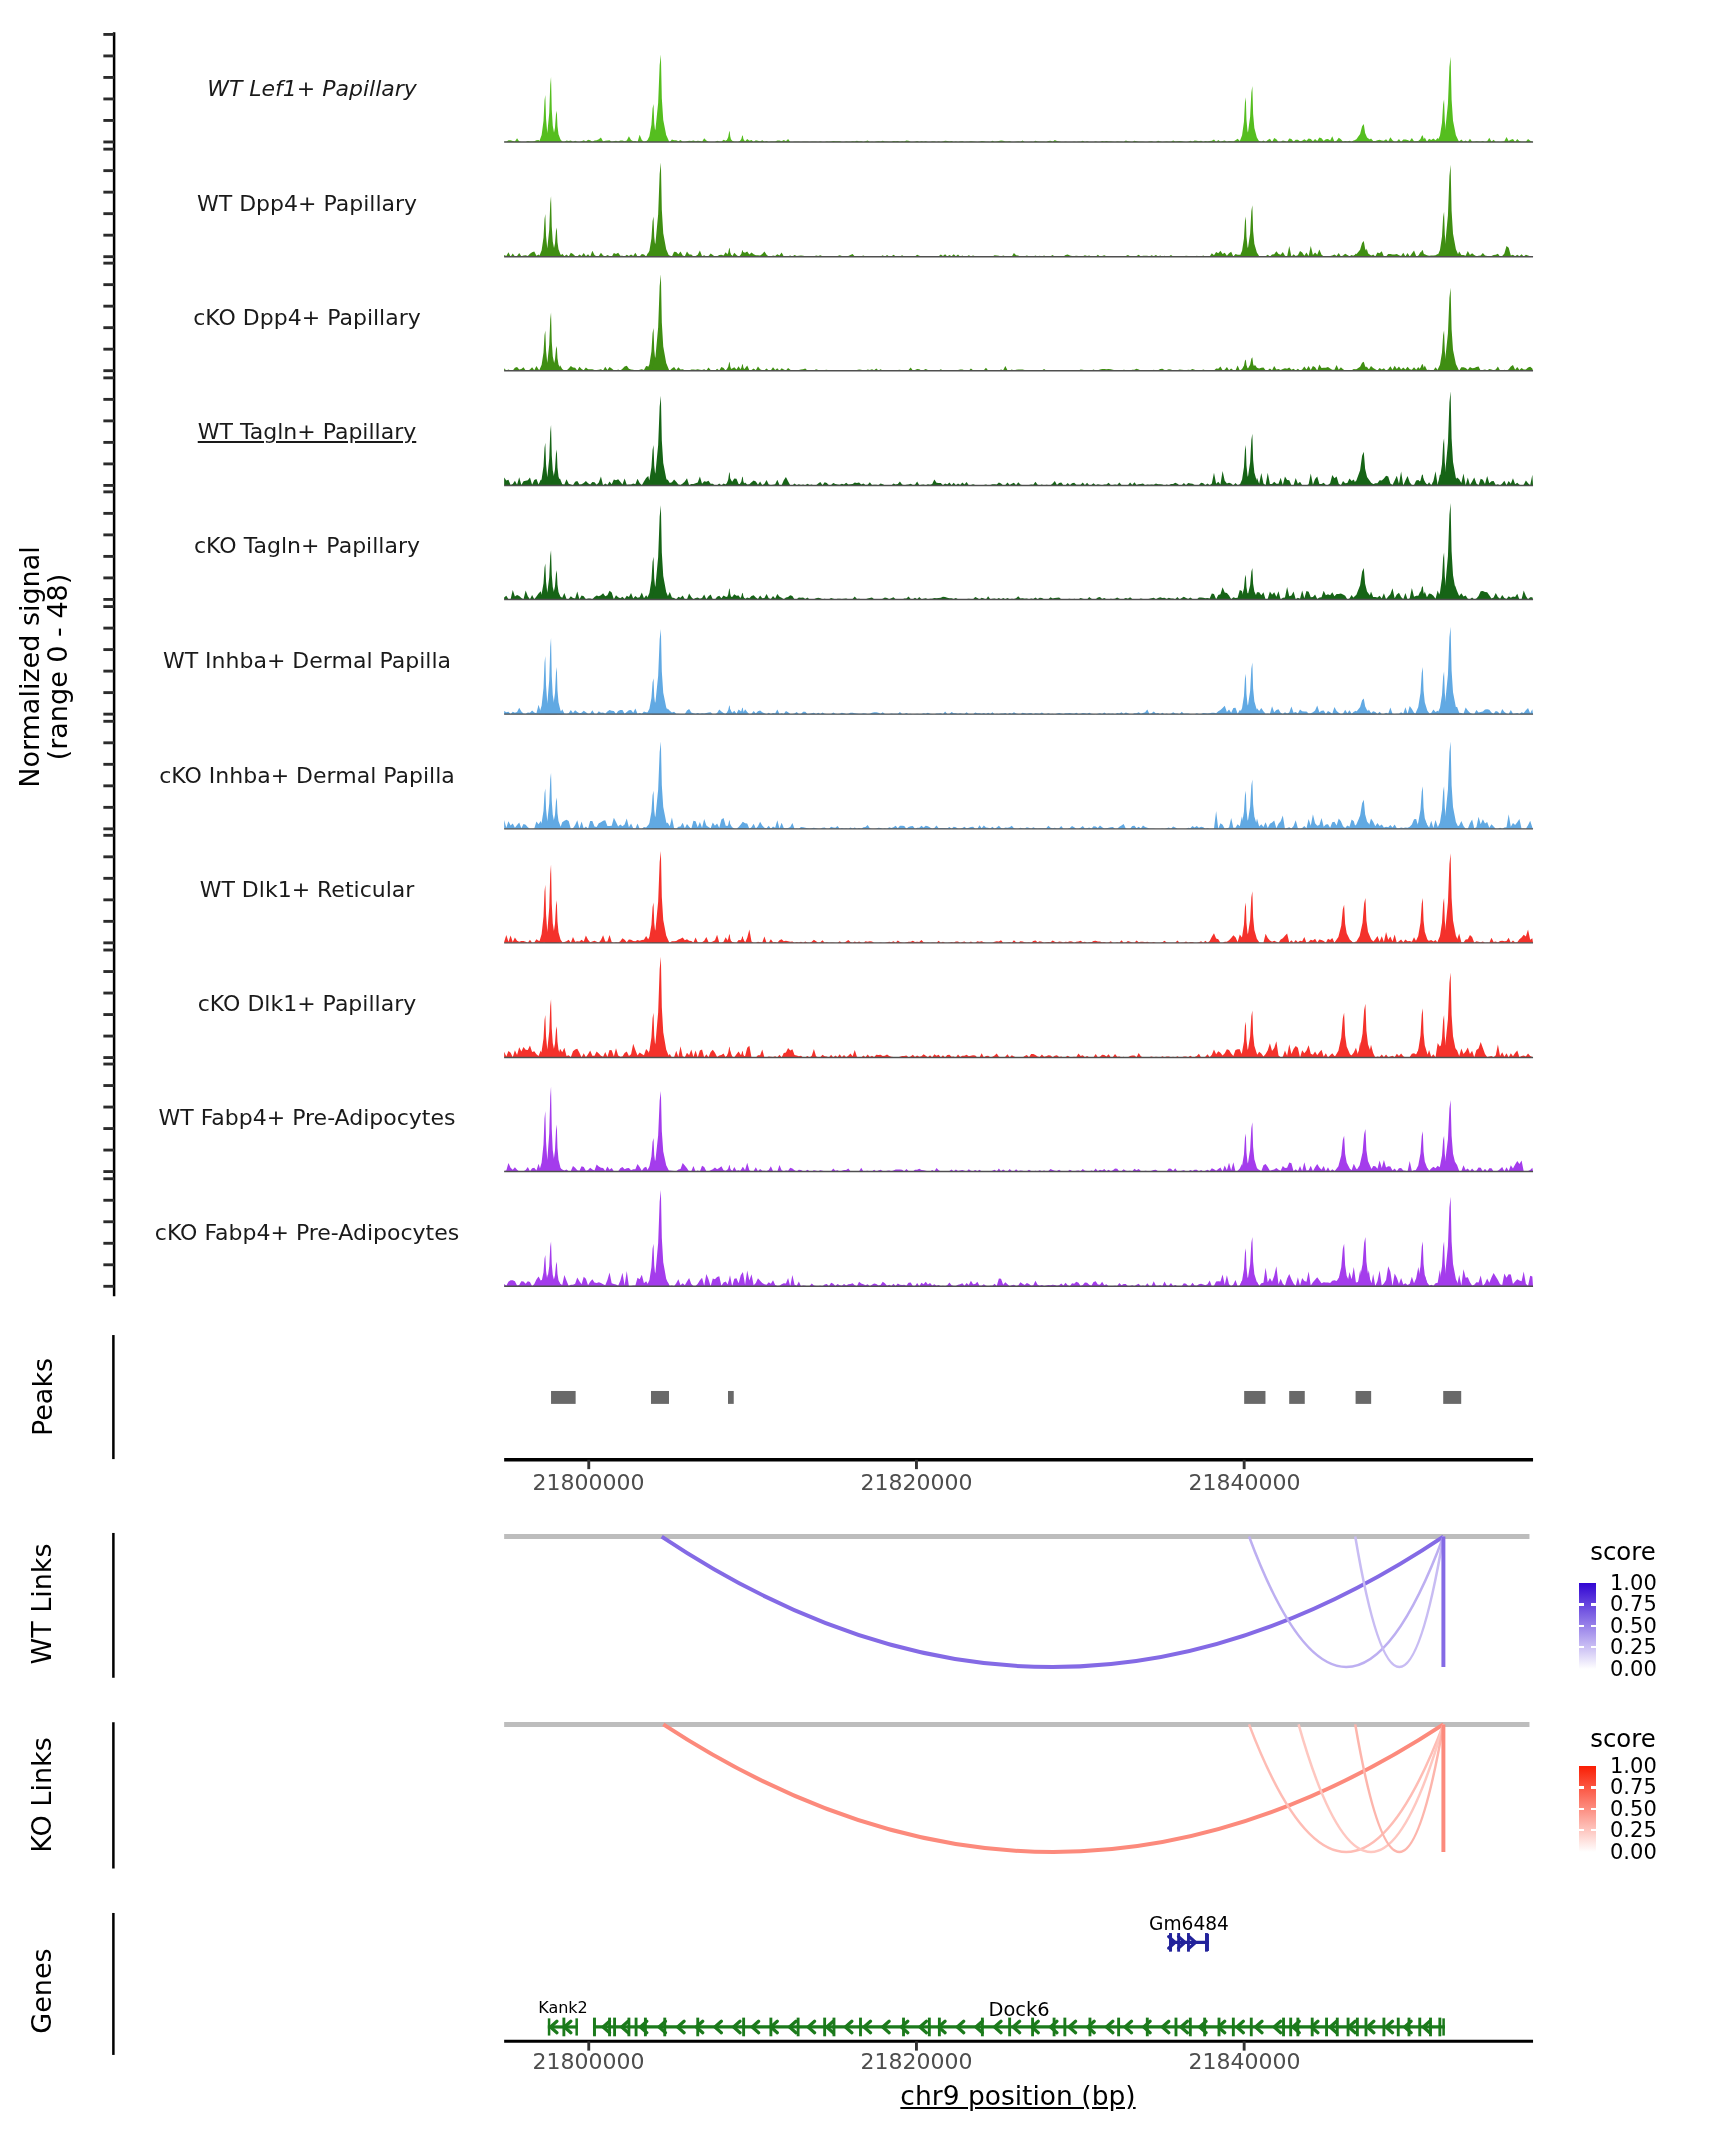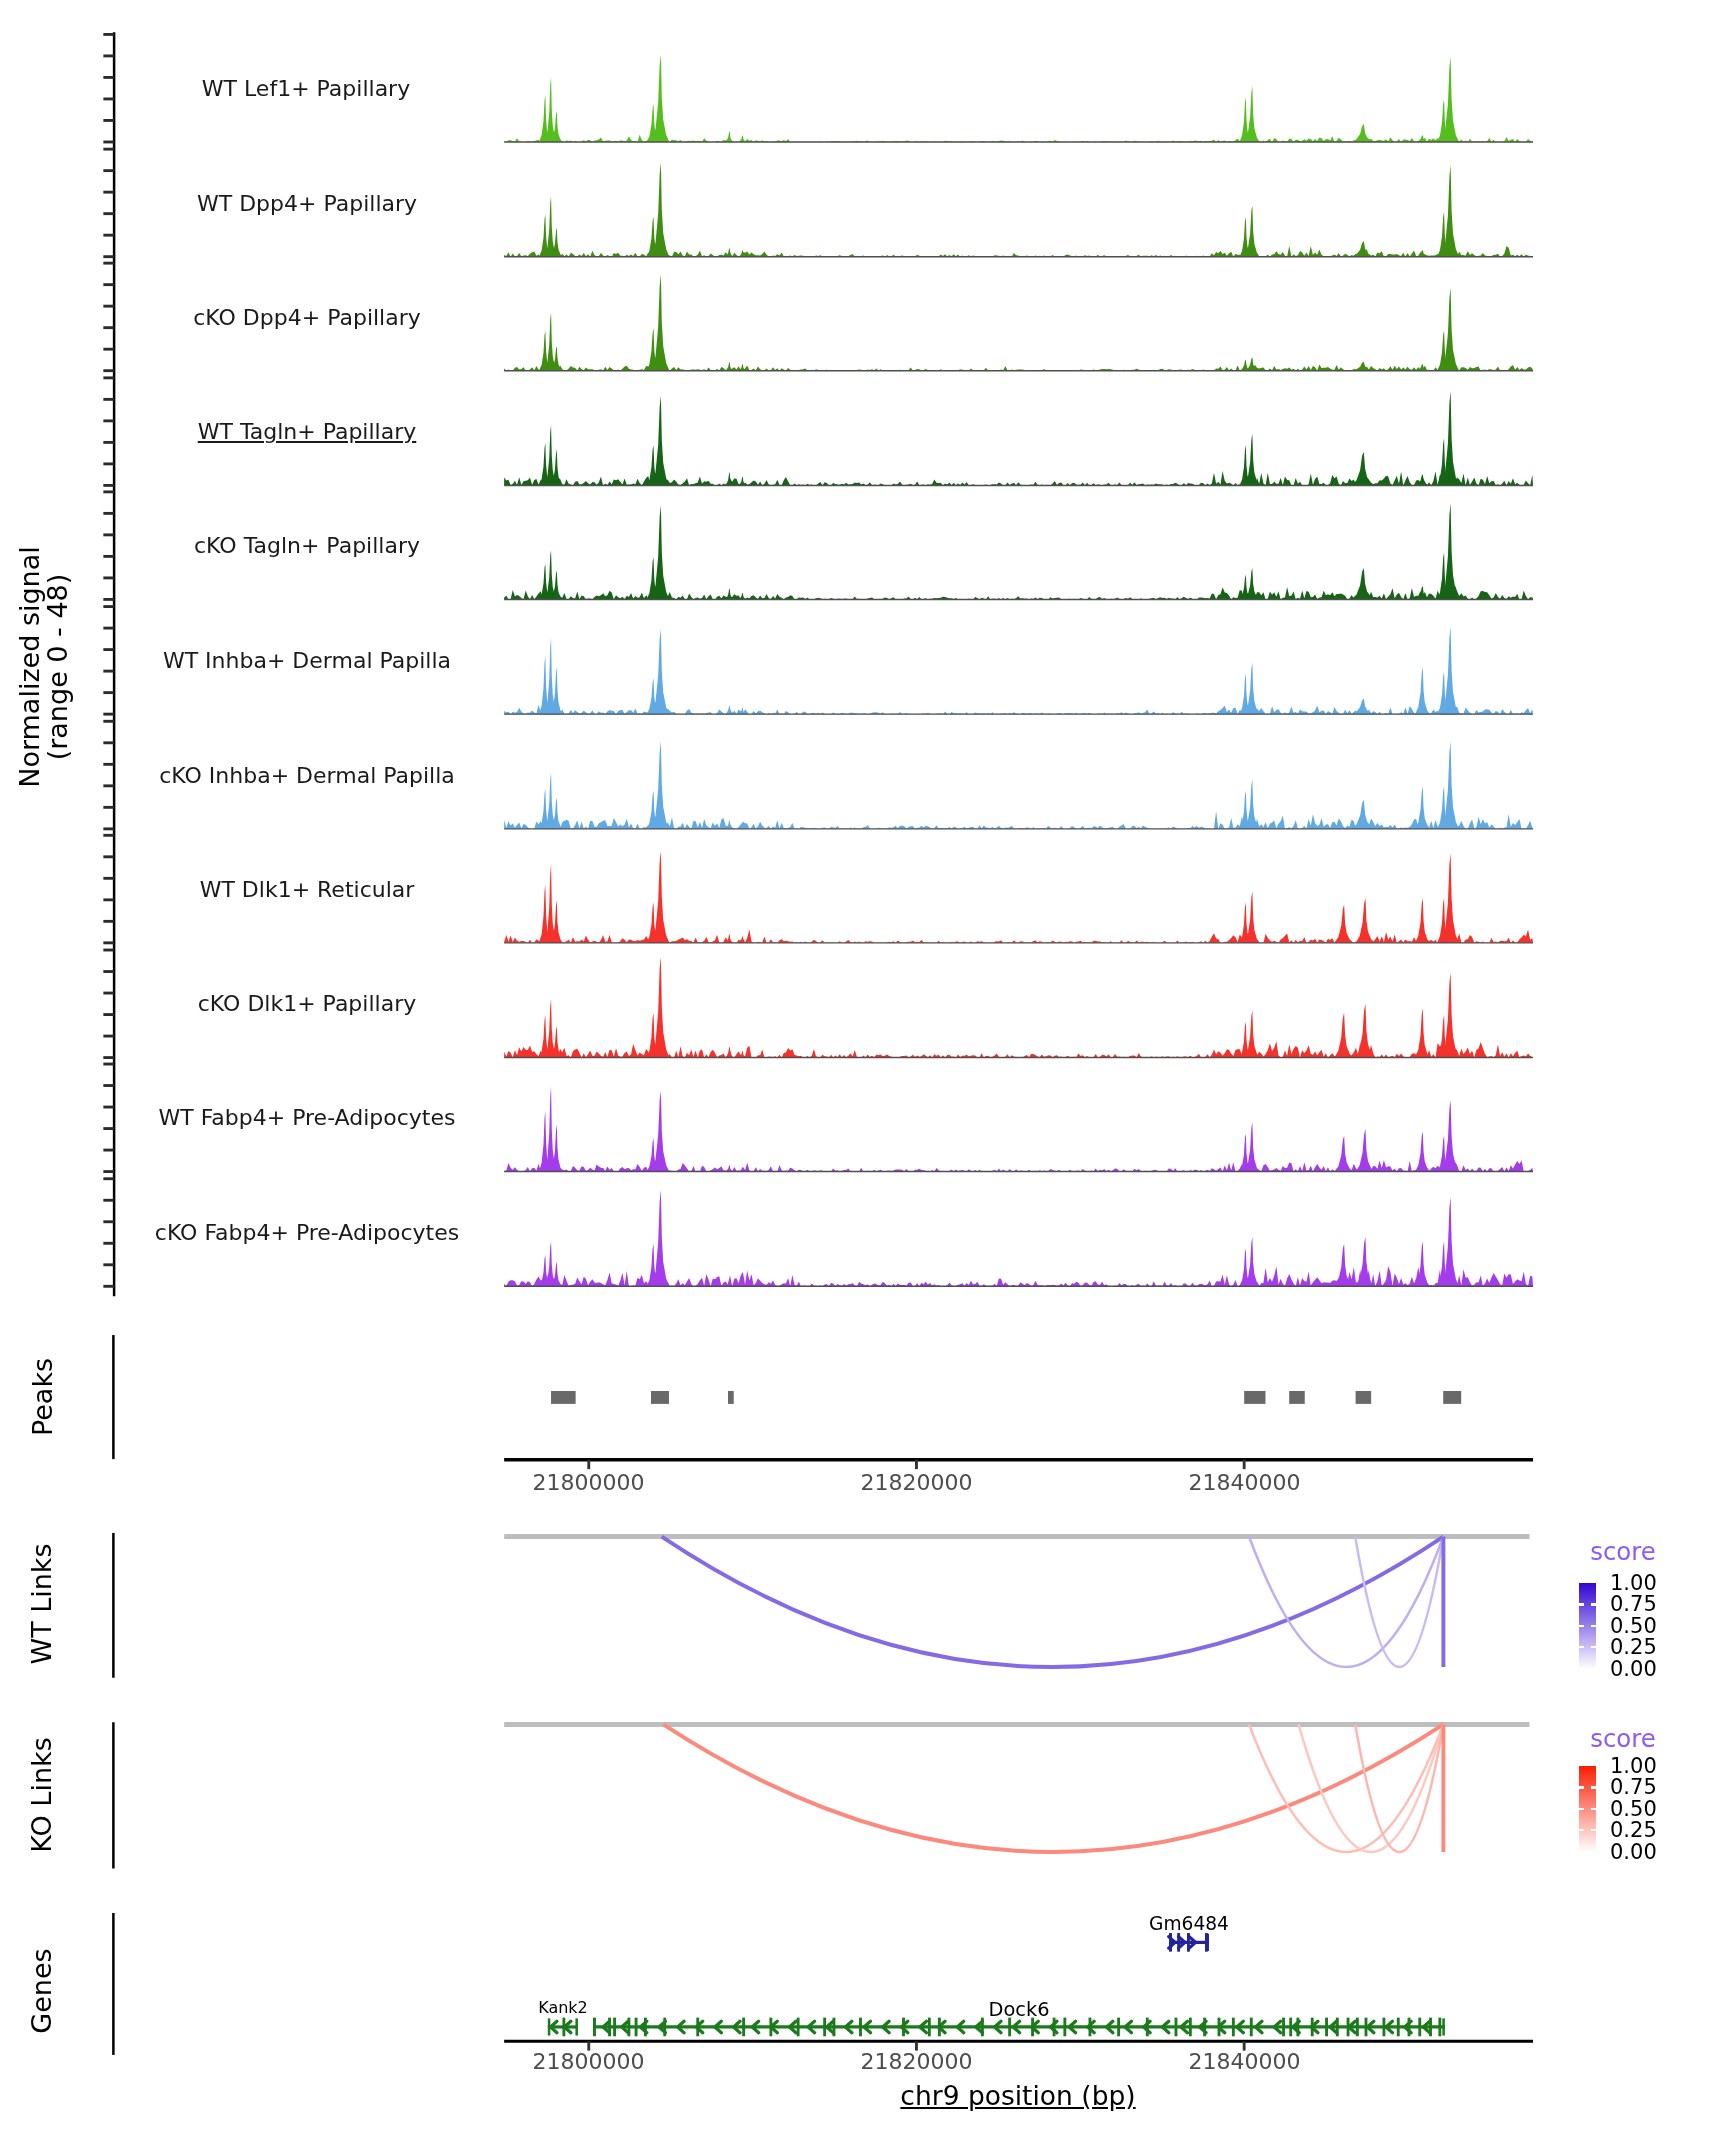--- a/index.html
+++ b/index.html
@@ -1,21 +1,21 @@
 <!DOCTYPE html>
 <html style="font-size:11.5px"><head>
 <meta charset="utf-8">
 <style>
   html,body{margin:0;padding:0;background:#ffffff;}
   #stage{position:relative;width:1721px;height:2151px;background:#ffffff;
          font-family:"DejaVu Sans","Liberation Sans",sans-serif;overflow:hidden;}
   #gfx{position:absolute;left:0;top:0;}
   .vtext{position:absolute;white-space:nowrap;transform:translate(-50%,-50%) rotate(-90deg);
          font-size:27px;color:#000;}
-  .legend-title{position:absolute;transform:translate(-50%,-50%);font-size:24.4px;color:#8b5cf6;white-space:nowrap;}
+  .legend-title{position:absolute;transform:translate(-50%,-50%);font-size:24.4px;color:#000000;white-space:nowrap;}
   .xtitle{position:absolute;transform:translate(-50%,0);font-size:26.5px;color:#000;white-space:nowrap;text-decoration:underline;}
   .track-label{position:absolute;width:444px;text-align:center;font-size:22px;color:#1a1a1a;white-space:nowrap;}
   .tick-label{position:absolute;width:201px;text-align:center;font-size:22px;color:#4d4d4d;white-space:nowrap;}
   .legend-num{position:absolute;font-size:21px;color:#000;transform:translate(0,-50%);white-space:nowrap;}
   .gene-label{position:absolute;text-align:left;transform:translate(-50%,0);color:#000;white-space:nowrap;}
   .legend-bar{position:absolute;width:17px;height:86px;}
   .notch{position:absolute;width:5px;height:2.2px;background:#ffffff;}
 </style>
 </head>
 <body>
@@ -422,21 +422,21 @@
   <div class="legend-bar" id="ko-bar" style="left:1579px;top:1766px;background:linear-gradient(to bottom,#FA1E04,#ffffff);">
       <div class="notch" style="left: 0px; top: 20.4px;"></div>
       <div class="notch" style="left: 12.2px; top: 20.4px;"></div>
       <div class="notch" style="left: 0px; top: 42px;"></div>
       <div class="notch" style="left: 12.2px; top: 42px;"></div>
       <div class="notch" style="left: 0px; top: 63px;"></div>
       <div class="notch" style="left: 12.2px; top: 63px;"></div>
     </div>
 
   <div class="xtitle" style="left:1018px;top:2080px;">chr9 position (bp)</div>
-<div class="track-label" style="left: 84px; top: 76px;">WT Lef1+ Papillary</div>
+<div class="track-label" style="left: 90px; top: 76px; font-style: italic;">WT Lef1+ Papillary</div>
     <div class="track-label" style="left: 85px; top: 191px;">WT Dpp4+ Papillary</div>
     <div class="track-label" style="left: 85px; top: 305px;">cKO Dpp4+ Papillary</div>
     <div class="track-label" style="left: 85px; top: 419px; text-decoration: underline;">WT Tagln+ Papillary</div>
     <div class="track-label" style="left: 85px; top: 533px;">cKO Tagln+ Papillary</div>
     <div class="track-label" style="left: 85px; top: 648px;">WT Inhba+ Dermal Papilla</div>
     <div class="track-label" style="left: 85px; top: 763px;">cKO Inhba+ Dermal Papilla</div>
     <div class="track-label" style="left: 85px; top: 877px;">WT Dlk1+ Reticular</div>
     <div class="track-label" style="left: 85px; top: 991px;">cKO Dlk1+ Papillary</div>
     <div class="track-label" style="left: 85px; top: 1105px;">WT Fabp4+ Pre-Adipocytes</div>
     <div class="track-label" style="left: 85px; top: 1220px;">cKO Fabp4+ Pre-Adipocytes</div>

